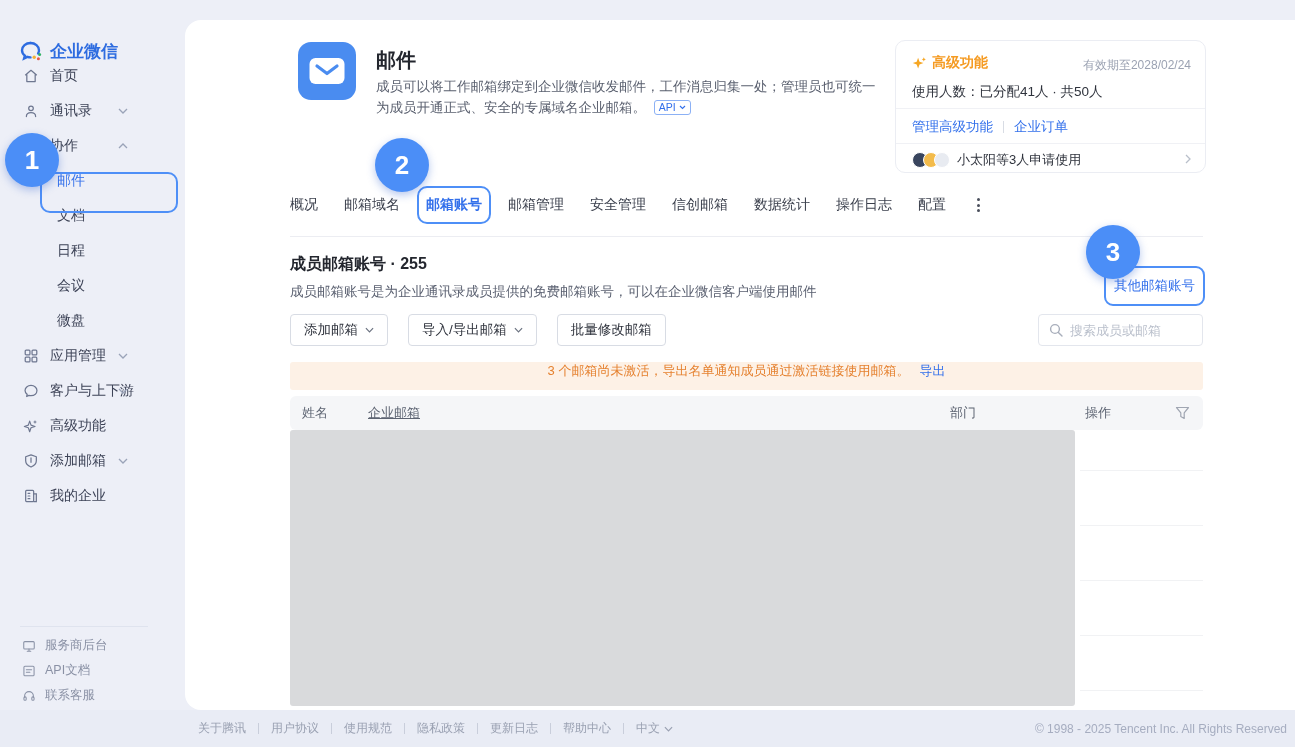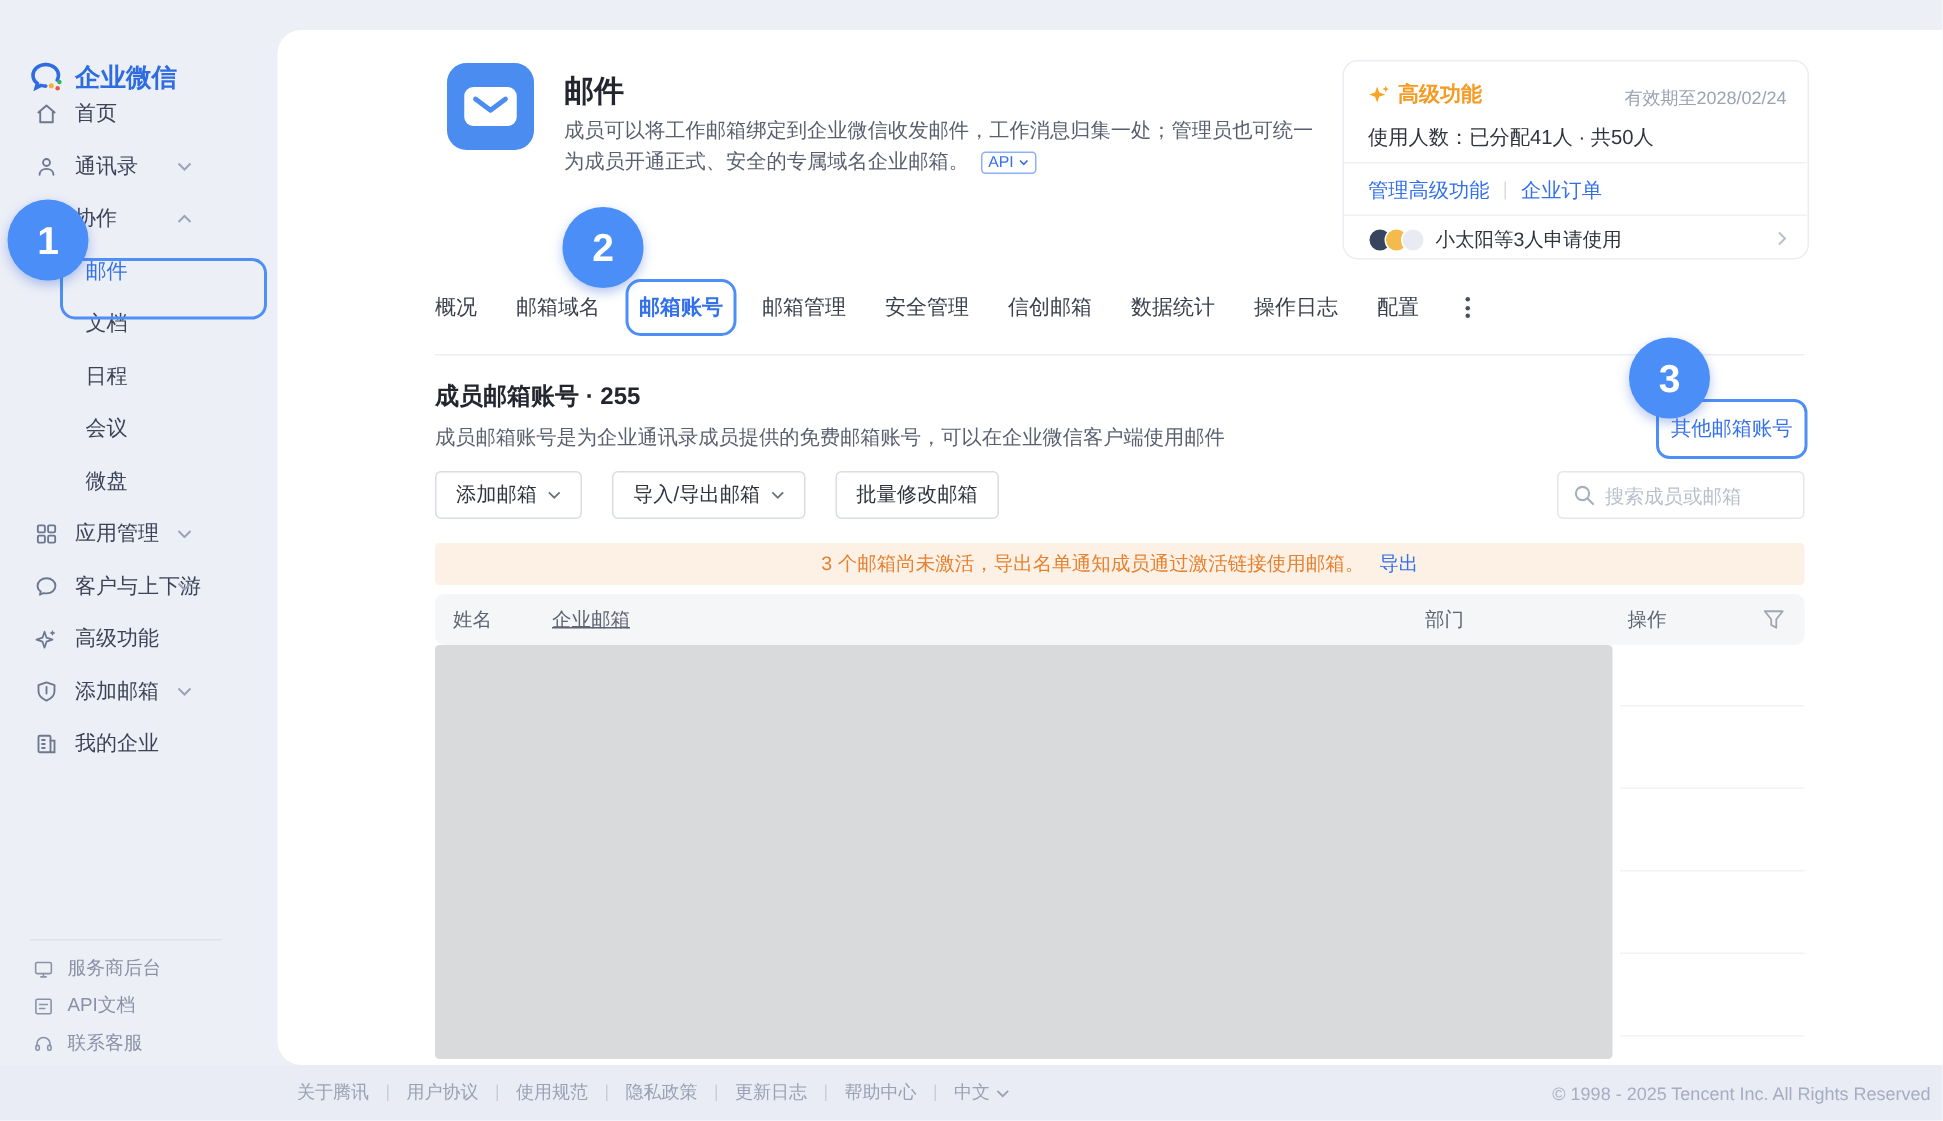--- a/index.html
+++ b/index.html
@@ -50,21 +50,21 @@
 .sec-title { position:absolute; left:105px; top:234px; font-size:16px; font-weight:700; color:#23262e; }
 .sec-desc { position:absolute; left:105px; top:263px; font-size:13.5px; color:#5a6070; }
 .other-box { position:absolute; left:919px; top:246px; width:101px; height:40px; border:2px solid #4e8ff7; border-radius:9px; background:#fff; display:flex; align-items:center; justify-content:center; font-size:13.5px; color:#3370eb; cursor:pointer; }
 
 .toolbar { position:absolute; left:105px; top:294px; display:flex; gap:20px; }
 .btn { height:32px; border:1px solid #d8dce4; border-radius:4px; background:#fff; display:flex; align-items:center; gap:7px; padding:0 13px; font-size:13.5px; color:#2f333d; cursor:pointer; }
 .search { position:absolute; left:853px; top:294px; width:165px; height:32px; border:1px solid #e3e6ed; border-radius:4px; background:#fff; display:flex; align-items:center; gap:7px; padding:0 10px; }
 .search input { border:none; outline:none; flex:1; width:100%; font-size:13px; color:#333; background:transparent; }
 .search input::placeholder { color:#b9bfcb; }
 
-.notice { position:absolute; left:105px; top:342px; width:913px; height:28px; background:#fdf1e6; border-radius:3px; display:flex; align-items:center; justify-content:center; gap:10px; font-size:13px; }
+.notice { position:absolute; left:105px; top:342px; width:913px; height:28px; background:#fdf1e6; border-radius:3px; display:flex; justify-content:center; gap:10px; font-size:13px; }
 .notice-text { color:#e5812f; }
 .notice-action { color:#3370eb; cursor:pointer; }
 
 .thead { position:absolute; left:105px; top:376px; width:913px; height:34px; background:#f5f6f8; border-radius:6px; font-size:13px; color:#5d6472; line-height:34px; }
 .th { position:absolute; top:0; }
 .th-name { left:12px; } .th-email { left:78px;text-decoration:underline; } .th-dept { left:660px; } .th-op { left:795px; }
 .th-filter { position:absolute; right:13px; top:10px; cursor:pointer; }
 
 .blur-block { position:absolute; left:105px; top:410px; width:785px; height:276px; background:#d9dadc; border-radius:3px; }
 .row-line { position:absolute; left:895px; width:123px; height:1px; background:#f1f2f4; }

